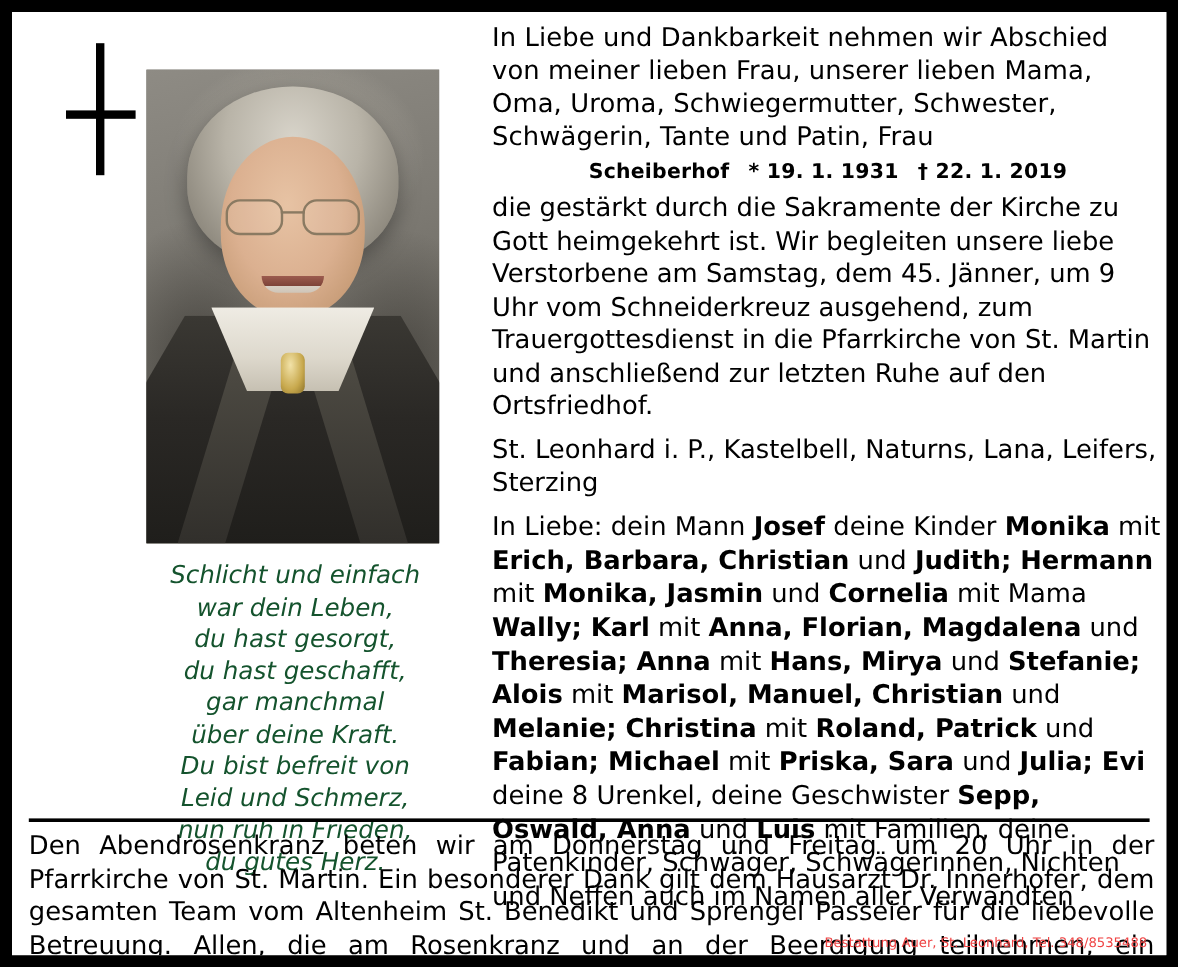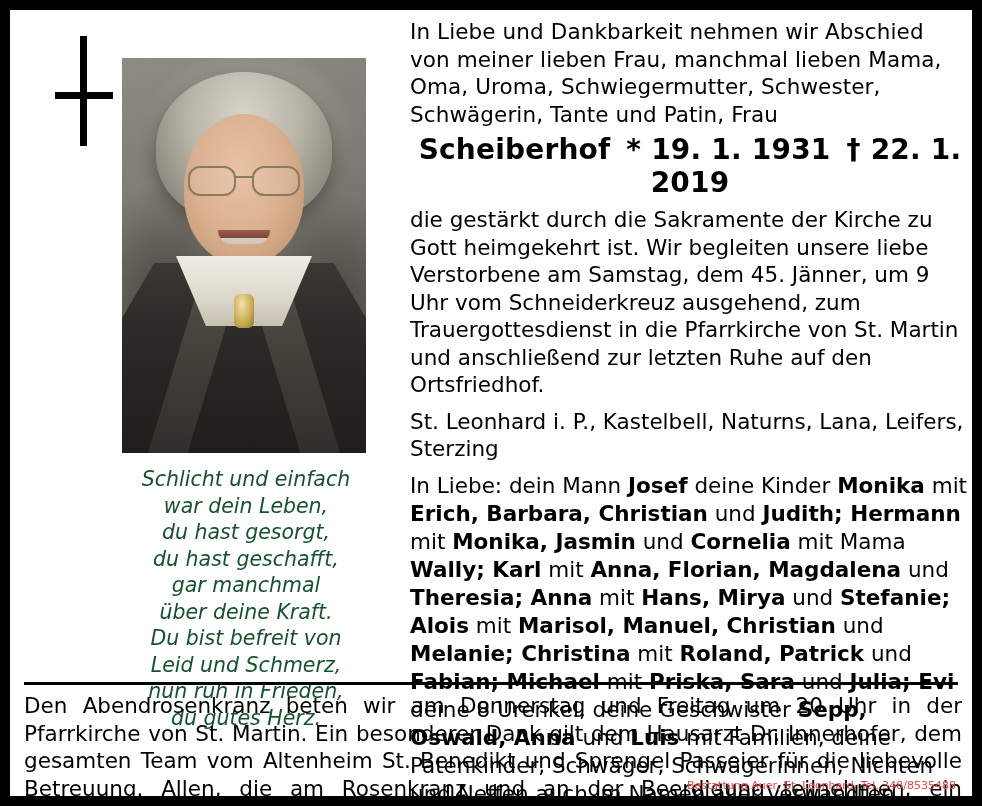--- a/index.html
+++ b/index.html
@@ -205,21 +205,21 @@
   }
   .name {
     margin-top: 9px;
     font-size: 35px;
     font-weight: bold;
     letter-spacing: -0.2px;
     white-space: nowrap;
   }
   .dates {
     margin-top: 5px;
-    font-size: 28px;
+    font-size: 17px;
     font-weight: bold;
     text-align: center;
     letter-spacing: .2px;
   }
   .dates .sep { display: inline-block; width: 16px; }
   .body-text {
     margin-top: 7px;
     font-size: 21.5px;
     line-height: 27.5px;
   }
@@ -298,21 +298,21 @@
 du hast geschafft,
 gar manchmal
 über deine Kraft.
 Du bist befreit von
 Leid und Schmerz,
 nun ruh in Frieden,
 du gutes Herz.</div>
     </div>
 
     <div class="right-col">
-      <div class="intro">In Liebe und Dankbarkeit nehmen wir Abschied von meiner lieben Frau, manchmal lieben Mama, Oma, Uroma, Schwiegermutter, Schwester, Schwägerin, Tante und Patin, Frau</div>
+      <div class="intro">In Liebe und Dankbarkeit nehmen wir Abschied von meiner lieben Frau, unserer lieben Mama, Oma, Uroma, Schwiegermutter, Schwester, Schwägerin, Tante und Patin, Frau</div>
       <div class="dates">
         <span>Scheiberhof</span><span class="sep"></span><span>* 19. 1. 1931</span><span class="sep"></span><span>† 22. 1. 2019</span>
       </div>
       <div class="body-text">die gestärkt durch die Sakramente der Kirche zu Gott heimgekehrt ist. Wir begleiten unsere liebe Verstorbene am Samstag, dem 45. Jänner, um 9 Uhr vom Schneiderkreuz ausgehend, zum Trauergottesdienst in die Pfarrkirche von St. Martin und anschließend zur letzten Ruhe auf den Ortsfriedhof.</div>
       <div class="places">St. Leonhard i. P., Kastelbell, Naturns, Lana, Leifers, Sterzing</div>
       <div class="family">In Liebe: dein Mann <b>Josef</b> deine Kinder <b>Monika</b> mit <b>Erich, Barbara, Christian</b> und <b>Judith; Hermann</b> mit <b>Monika, Jasmin</b> und <b>Cornelia</b> mit Mama <b>Wally; Karl</b> mit <b>Anna, Florian, Magdalena</b> und <b>Theresia; Anna</b> mit <b>Hans, Mirya</b> und <b>Stefanie; Alois</b> mit <b>Marisol, Manuel, Christian</b> und <b>Melanie; Christina</b> mit <b>Roland, Patrick</b> und <b>Fabian; Michael</b> mit <b>Priska, Sara</b> und <b>Julia; Evi</b> deine 8 Urenkel, deine Geschwister <b>Sepp, Oswald, Anna</b> und <b>Luis</b> mit Familien, deine Patenkinder, Schwäger, Schwägerinnen, Nichten und Neffen auch im Namen aller Verwandten</div>
     </div>
 
     <div class="divider"></div>
     <div class="footer-text">Den Abendrosenkranz beten wir am Donnerstag und Freitag um 20 Uhr in der Pfarrkirche von St. Martin. Ein besonderer Dank gilt dem Hausarzt Dr. Innerhofer, dem gesamten Team vom Altenheim St. Benedikt und Sprengel Passeier für die liebevolle Betreuung. Allen, die am Rosenkranz und an der Beerdigung teilnehmen, ein herzliches Vergelt's Gott.</div>

